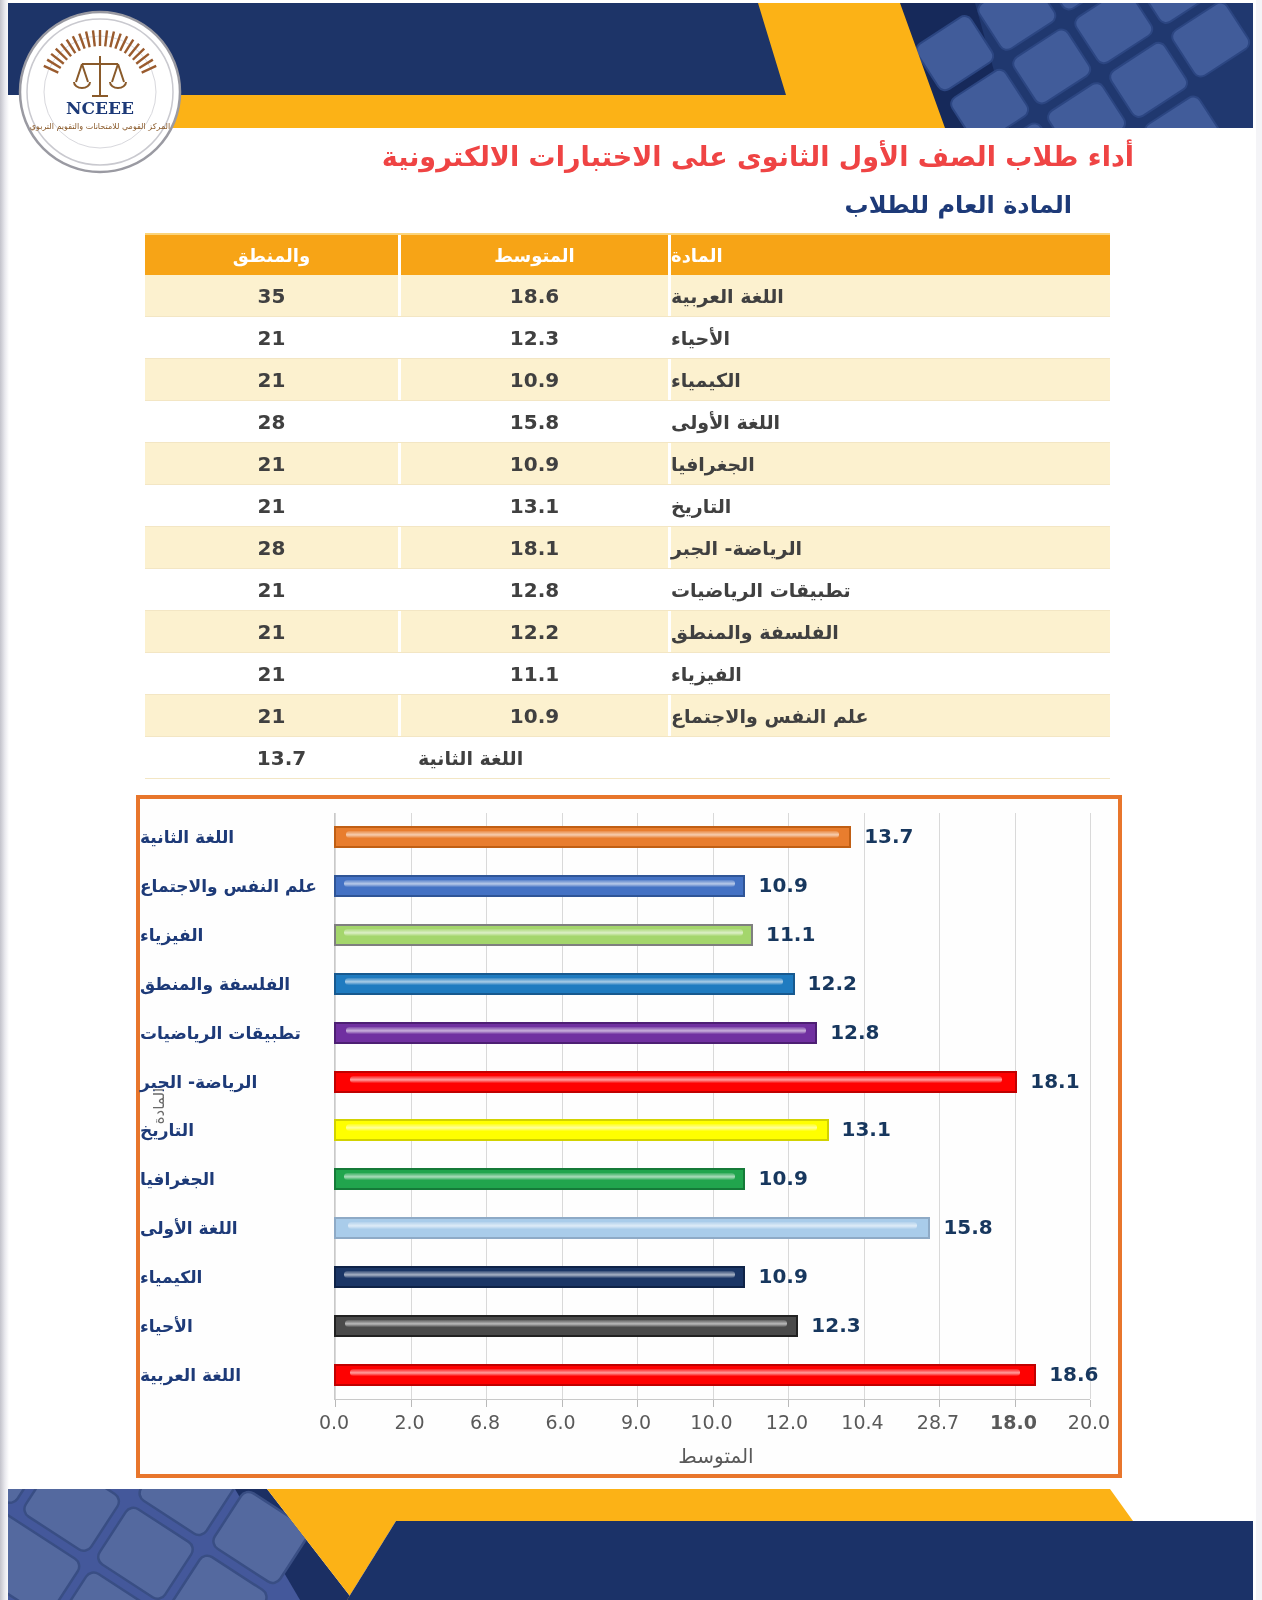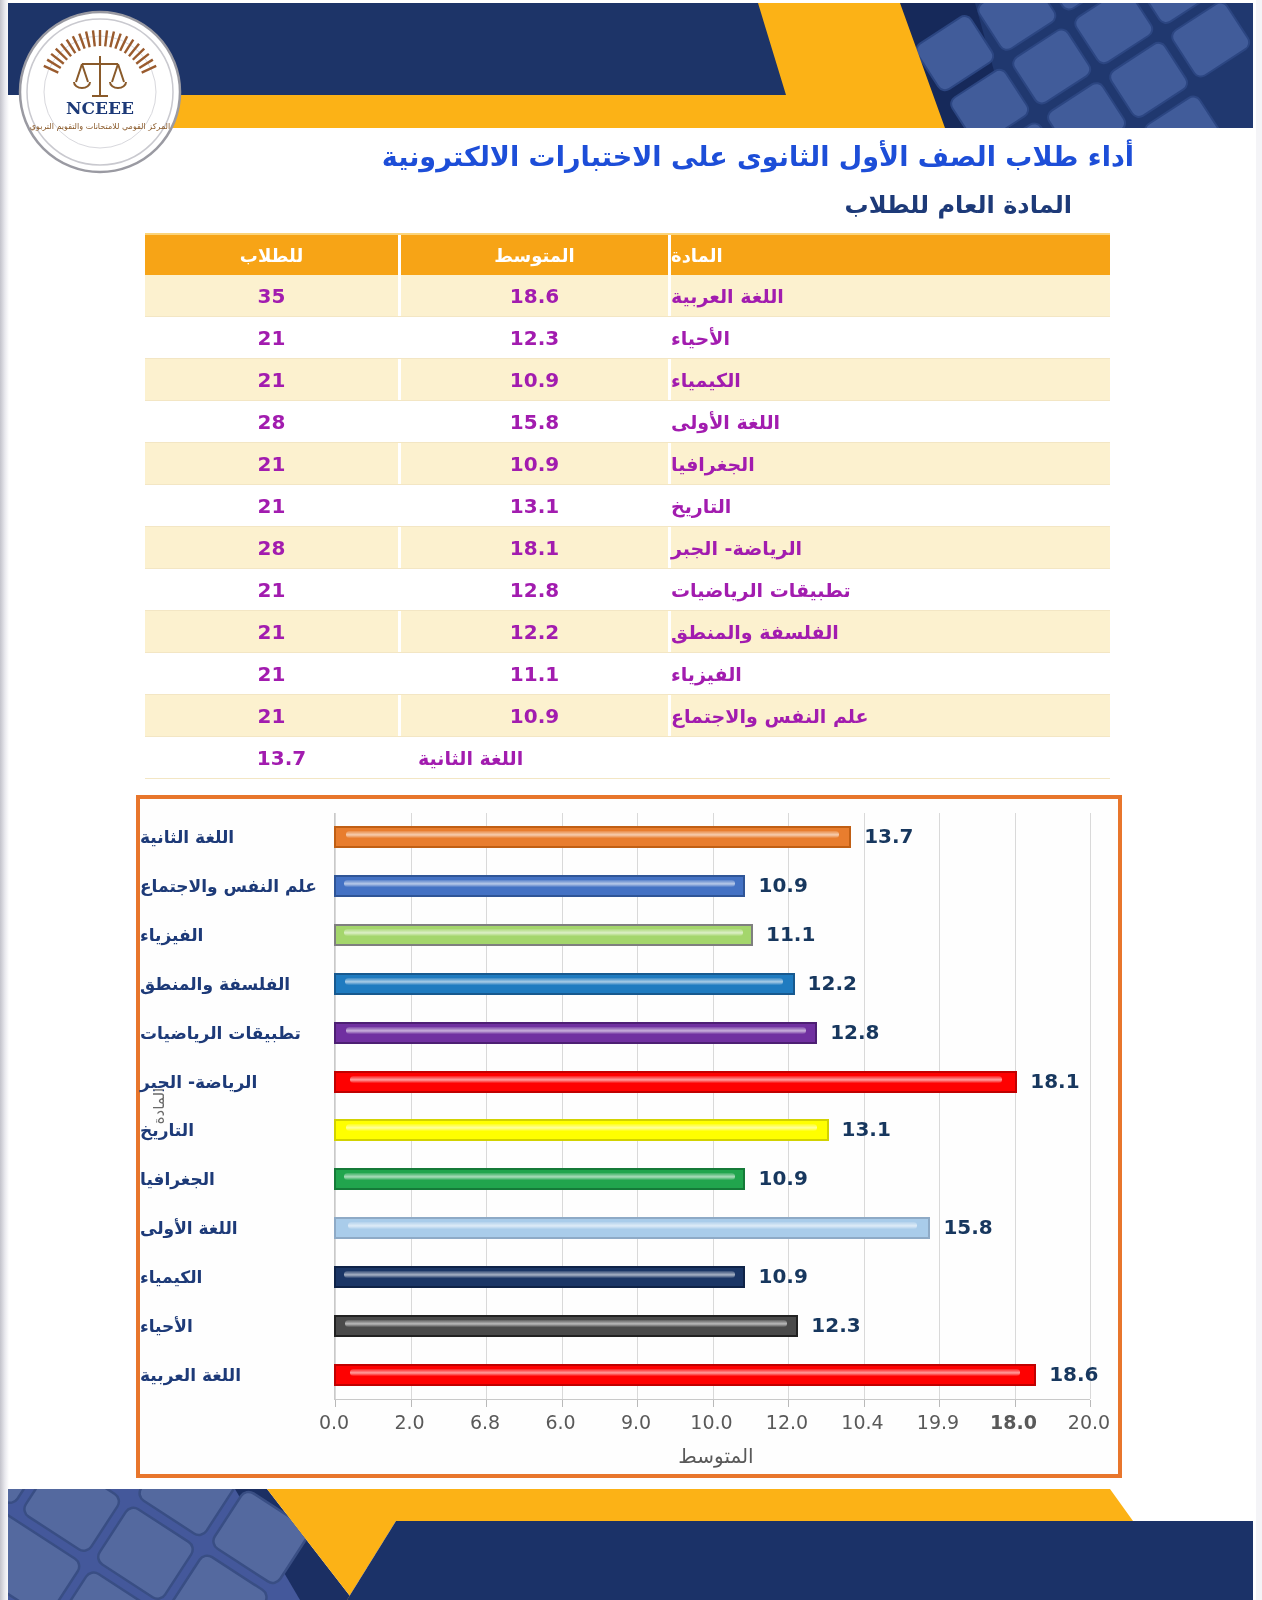--- a/index.html
+++ b/index.html
@@ -4,38 +4,38 @@
 <style>
   html,body{margin:0;padding:0;background:#e8e8ec;}
   .page{position:relative;width:1262px;height:1600px;background:#ffffff;overflow:hidden;
         font-family:"DejaVu Sans","Liberation Sans",sans-serif;}
   .edge-left{position:absolute;left:0;top:0;width:9px;height:1600px;
              background:linear-gradient(90deg,#c3c3cb,#e9e9ee 55%,#ffffff);}
   .edge-right{position:absolute;right:0;top:0;width:6px;height:1600px;background:#f4f4f7;}
   svg{display:block;}
 
   
-  .title{position:absolute;top:141px;right:128px;color:#1d4ed8;font-size:27px;font-weight:bold;
+  .title{position:absolute;top:141px;right:128px;color:#ef4444;font-size:27px;font-weight:bold;
          white-space:nowrap;direction:rtl;margin-left:24px;}
   .subtitle{position:absolute;top:191px;right:190px;color:#1d3a78;font-size:24px;font-weight:bold;
             white-space:nowrap;direction:rtl;}
 
   
   .table{position:absolute;left:145px;top:233px;width:965px;border-top:2px solid #fbd47a;}
   .t-head{display:flex;height:40px;background:#f7a416;}
   .t-head .cell{color:#ffffff;font-size:18px;font-weight:bold;}
   .t-row{display:flex;height:41px;border-bottom:1px solid #f3e6c4;}
   .t-row.alt0{background:#fcf1cf;}
   .t-row.alt1{background:#ffffff;}
   .cell{display:flex;align-items:center;justify-content:center;box-sizing:border-box;}
   .c-score{width:253px;}
   .c-avg{width:270px;border-left:3px solid #ffffff;}
   .c-subj{width:442px;border-left:3px solid #ffffff;justify-content:flex-end;padding-right:10px;
           direction:rtl;}
-  .t-row .cell{color:#a21caf;font-size:20px;font-weight:bold;}
+  .t-row .cell{color:#404040;font-size:20px;font-weight:bold;}
   .t-row .c-subj{font-size:19px;}
 
   
   .chart{position:absolute;left:136px;top:795px;width:978px;height:675px;background:#fefefe;
          border:4px solid #e8762c;}
   .plot{position:absolute;left:194px;top:14px;width:755px;height:586px;
         border-left:1px solid #c9c9c9;border-bottom:1px solid #c9c9c9;}
   .gridline{position:absolute;top:0;width:1px;height:586px;background:#d9d9d9;}
   .tickmark{position:absolute;bottom:-8px;width:1px;height:7px;background:#b9b9b9;}
   .crow{position:absolute;left:0;width:755px;}
@@ -126,21 +126,21 @@
     </g>
     <text x="84" y="106" text-anchor="middle" fill="#1d3a78" font-size="17" font-weight="bold" font-family="DejaVu Serif, Liberation Serif, serif" id="logoText">NCEEE</text>
     <text x="84" y="121" text-anchor="middle" fill="#8a5a2a" font-size="8" direction="rtl">المركز القومي للامتحانات والتقويم التربوي</text>
   </svg>
 
   <div class="title">أداء طلاب الصف الأول الثانوى على الاختبارات الالكترونية</div>
   <div class="subtitle">المادة العام للطلاب</div>
 
   <div class="table">
     <div class="t-head">
-      <div class="cell c-score">للطلاب</div>
+      <div class="cell c-score">والمنطق</div>
       <div class="cell c-avg">المتوسط</div>
       <div class="cell c-subj">المادة</div>
     </div>
     <div>
         <div class="t-row alt0">
           <div class="cell c-score">35</div>
           <div class="cell c-avg">18.6</div>
           <div class="cell c-subj">اللغة العربية</div>
         </div>
         <div class="t-row alt1">
@@ -316,21 +316,21 @@
       </div>
     <div id="ticksLayer">
         <div class="xtick" style="left: 159px;">0.0</div>
         <div class="xtick" style="left: 234.5px;">2.0</div>
         <div class="xtick" style="left: 310px;">6.8</div>
         <div class="xtick" style="left: 385.5px;">6.0</div>
         <div class="xtick" style="left: 461px;">9.0</div>
         <div class="xtick" style="left: 536.5px;">10.0</div>
         <div class="xtick" style="left: 612px;">12.0</div>
         <div class="xtick" style="left: 687.5px;">10.4</div>
-        <div class="xtick" style="left: 763px;">19.9</div>
+        <div class="xtick" style="left: 763px;">28.7</div>
         <div class="xtick" style="left: 838.5px; font-weight: bold;">18.0</div>
         <div class="xtick" style="left: 914px;">20.0</div>
       </div>
     <div class="xlabel">المتوسط</div>
   </div>
 
   <svg width="1262" height="120" style="position:absolute;left:0;top:1480px;" viewBox="0 0 1262 120">
     <defs>
       <clipPath id="clipBotPhoto">
           <polygon points="8,9 267,9 353,120 8,120"></polygon>

